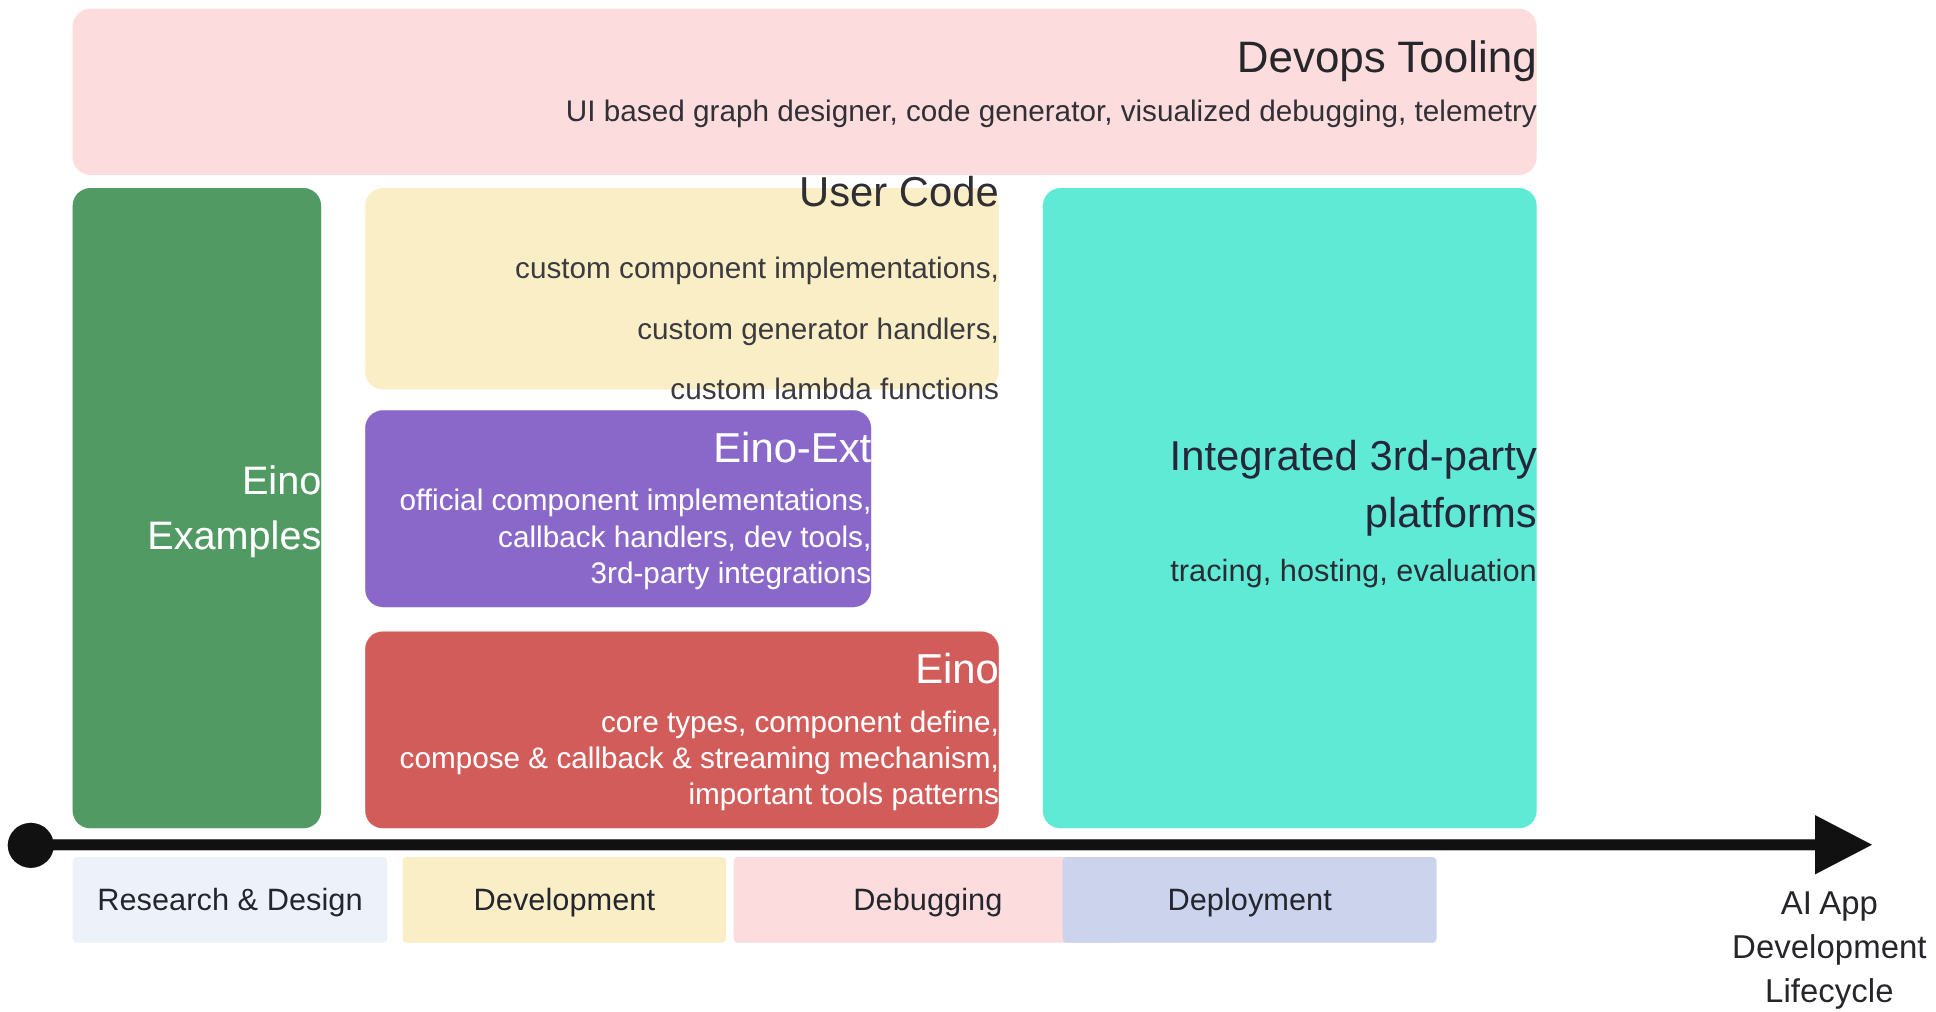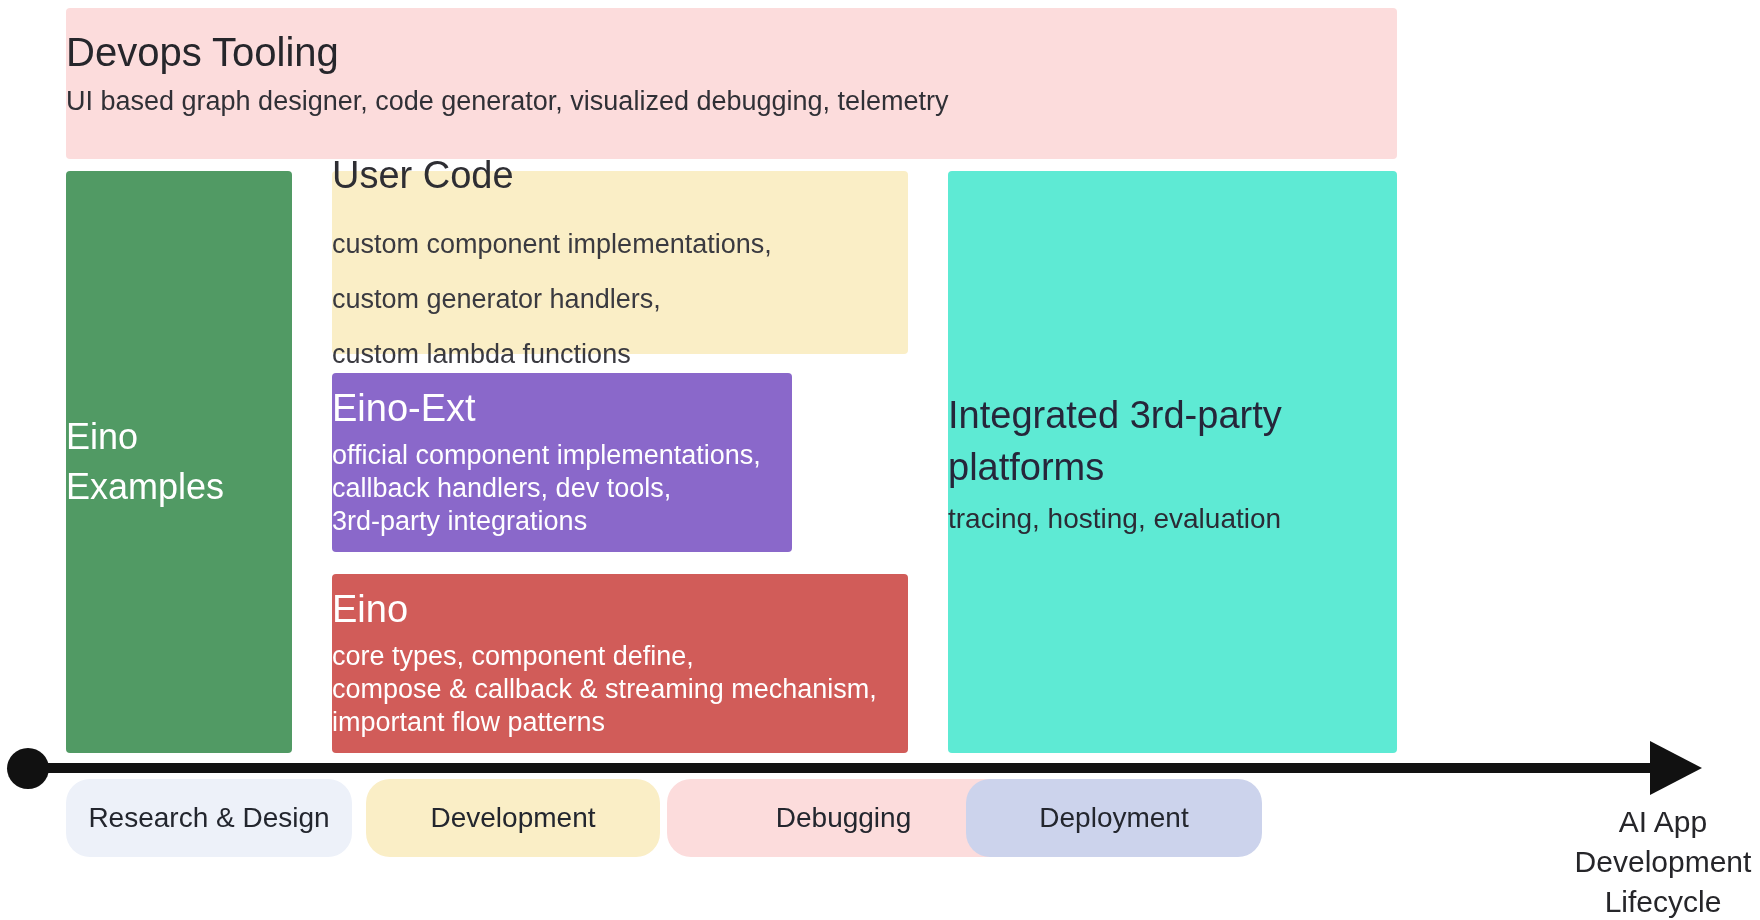--- a/index.html
+++ b/index.html
@@ -7,25 +7,25 @@
     position: relative;
     width: 1760px;
     height: 920px;
     background: #ffffff;
     overflow: hidden;
     font-family: "Liberation Sans", "DejaVu Sans", sans-serif;
     color: #2a2a30;
   }
   .box {
     position: absolute;
-    border-radius: 4px;
+    border-radius: 16px;
     box-sizing: border-box;
     display: flex;
     flex-direction: column;
-    align-items: flex-start;
+    align-items: flex-end;
     text-align: center;
   }
   .box-title { font-size: 38px; line-height: 1.15; font-weight: 400; }
   .box-line  { font-size: 27px; line-height: 33px; font-weight: 400; }
 
   
   .devops {
     left: 66px; top: 8px; width: 1331px; height: 151px;
     background: #fcdcdc;
     justify-content: flex-start;
@@ -99,32 +99,32 @@
     width: 0; height: 0;
     border-left: 52px solid #111111;
     border-top: 27px solid transparent;
     border-bottom: 27px solid transparent;
   }
 
   
   .stage {
     position: absolute;
     top: 779px; height: 78px;
-    border-radius: 24px;
+    border-radius: 4px;
     display: flex;
     align-items: center;
     justify-content: center;
     font-size: 28px;
     color: #23262e;
     text-align: center;
   }
   .stage-rd     { left: 66px;   width: 286px; background: #edf1f9; }
   .stage-dev    { left: 366px;  width: 294px; background: #faeec6; }
   .stage-debug  { left: 667px;  width: 353px; background: #fcdcdc; }
-  .stage-deploy { left: 966px;  width: 296px; background: #ccd3ec; }
+  .stage-deploy { left: 966px;  width: 340px; background: #ccd3ec; }
   .stage-maint  { left: 1270px; width: 291px; background: #d8efdc; }
 
   
   .lifecycle {
     position: absolute;
     left: 1563px; top: 802px; width: 200px;
     text-align: center;
     font-size: 30px; line-height: 40px;
     color: #26262a;
   }
@@ -155,21 +155,21 @@
     <div class="box-title">Eino-Ext</div>
     <div class="box-line">official component implementations,</div>
     <div class="box-line">callback handlers, dev tools,</div>
     <div class="box-line">3rd-party integrations</div>
   </div>
 
   <div class="box eino">
     <div class="box-title">Eino</div>
     <div class="box-line">core types, component define,</div>
     <div class="box-line">compose &amp; callback &amp; streaming mechanism,</div>
-    <div class="box-line">important flow patterns</div>
+    <div class="box-line">important tools patterns</div>
   </div>
 
   <div class="box platforms">
     <div class="pf-title">Integrated 3rd-party</div>
     <div class="pf-title">platforms</div>
     <div class="pf-sub">tracing, hosting, evaluation</div>
   </div>
 
   <div class="axis-dot"></div>
   <div class="axis-line"></div>

